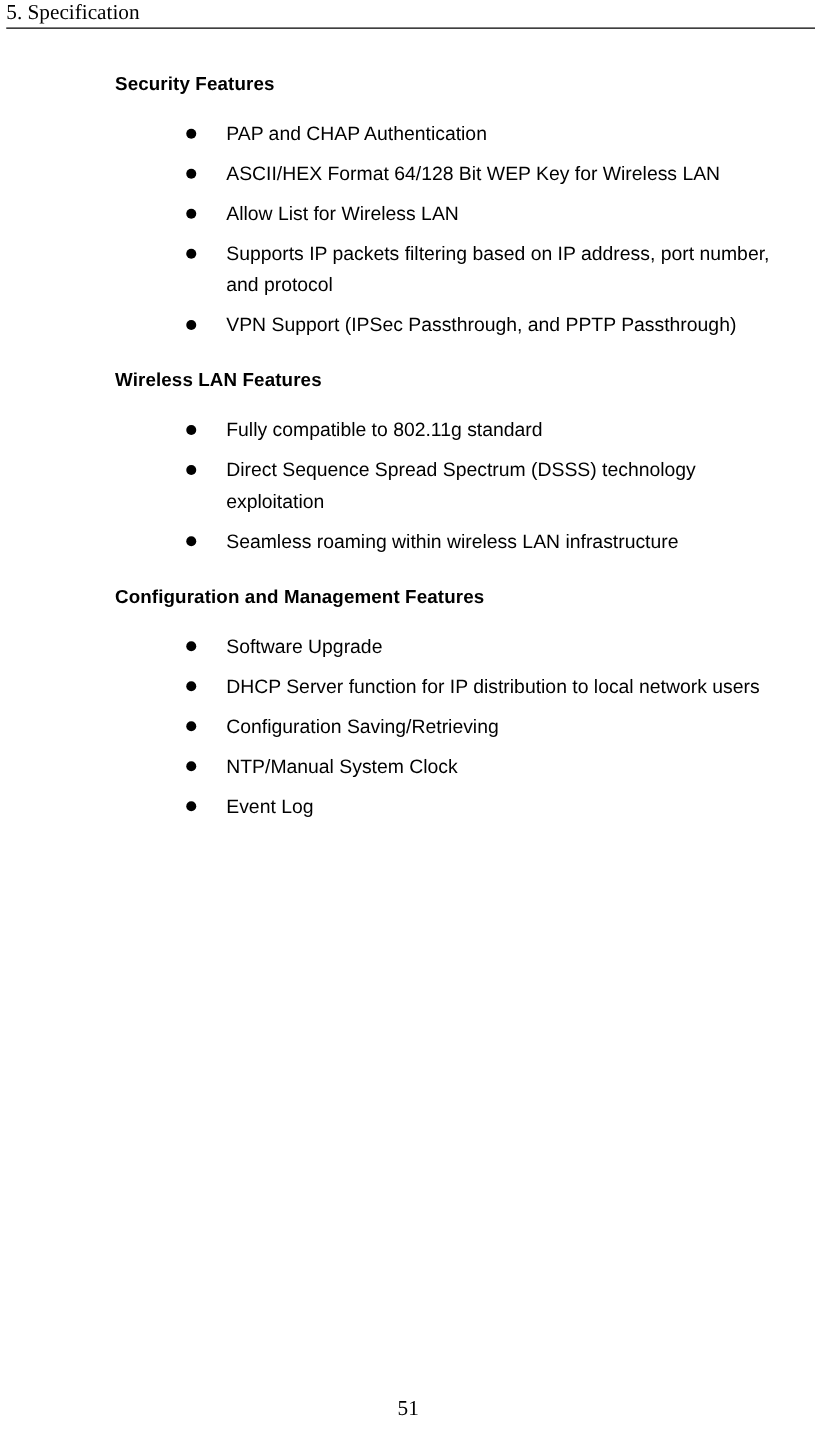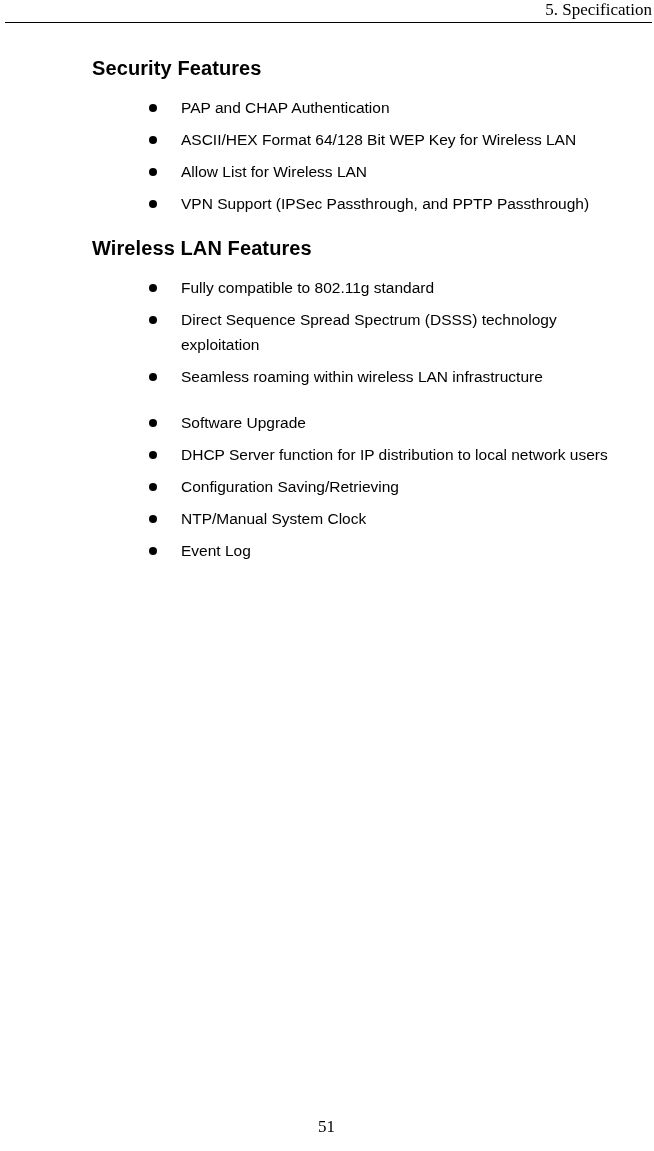--- a/index.html
+++ b/index.html
@@ -26,21 +26,21 @@
     top: 0;
     left: 5px;
     right: 2px;
     height: 24px;
   }
 
   .header-title {
     font-family: "Liberation Serif", serif;
     font-size: 17px;
     line-height: 20px;
-    text-align: right;
+    text-align: left;
     color: #000000;
     white-space: nowrap;
   }
 
   .header-rule {
     position: absolute;
     left: 0;
     right: 0;
     top: 22px;
     border-top: 1.6px solid #000000;
@@ -59,21 +59,21 @@
     margin: 0;
   }
 
   .section + .section {
     margin-top: 21px;
   }
 
   .section-heading {
     font-family: "Liberation Sans", sans-serif;
     font-weight: bold;
-    font-size: 20px;
+    font-size: 15px;
     line-height: 22px;
     letter-spacing: 0.1px;
     color: #000000;
     margin: 0 0 10px 0;
   }
 
   .bullet-list {
     list-style: none;
     margin: 16px;
     padding: 0;
@@ -157,20 +157,24 @@
         <li class="bullet-item">
           <span class="bullet-marker"></span>
           <span class="bullet-text">ASCII/HEX Format 64/128 Bit WEP Key for Wireless LAN</span>
         </li>
         <li class="bullet-item">
           <span class="bullet-marker"></span>
           <span class="bullet-text">Allow List for Wireless LAN</span>
         </li>
         <li class="bullet-item">
           <span class="bullet-marker"></span>
+          <span class="bullet-text">Supports IP packets filtering based on IP address, port number, and protocol</span>
+        </li>
+        <li class="bullet-item">
+          <span class="bullet-marker"></span>
           <span class="bullet-text">VPN Support (IPSec Passthrough, and PPTP Passthrough)</span>
         </li>
       </ul>
     </div>
 
     <div class="section">
       <h2 class="section-heading">Wireless LAN Features</h2>
       <ul class="bullet-list">
         <li class="bullet-item">
           <span class="bullet-marker"></span>
@@ -181,20 +185,21 @@
           <span class="bullet-text">Direct Sequence Spread Spectrum (DSSS) technology exploitation</span>
         </li>
         <li class="bullet-item">
           <span class="bullet-marker"></span>
           <span class="bullet-text">Seamless roaming within wireless LAN infrastructure</span>
         </li>
       </ul>
     </div>
 
     <div class="section">
+      <h2 class="section-heading">Configuration and Management Features</h2>
       <ul class="bullet-list">
         <li class="bullet-item">
           <span class="bullet-marker"></span>
           <span class="bullet-text">Software Upgrade</span>
         </li>
         <li class="bullet-item">
           <span class="bullet-marker"></span>
           <span class="bullet-text">DHCP Server function for IP distribution to local network users</span>
         </li>
         <li class="bullet-item">

